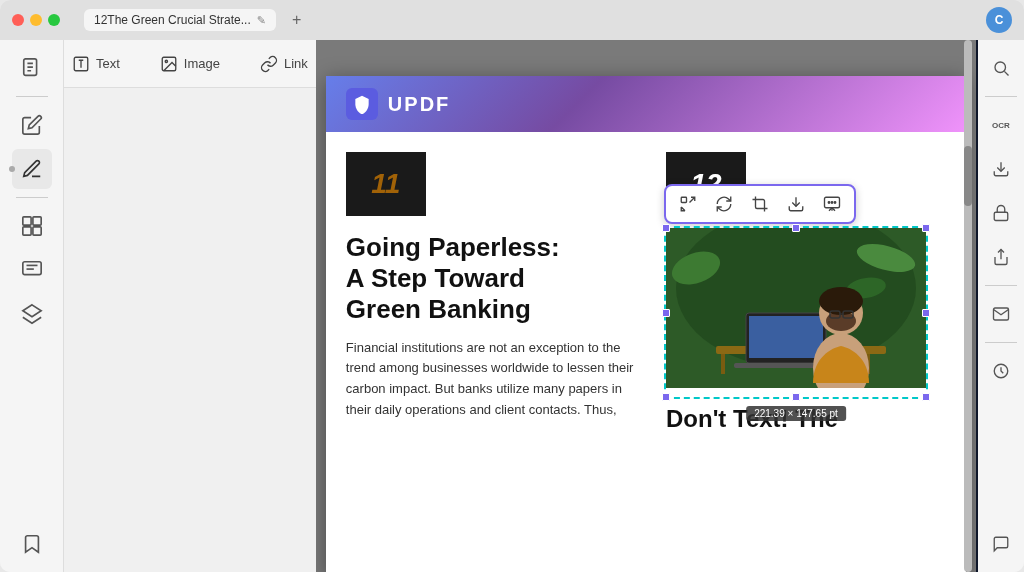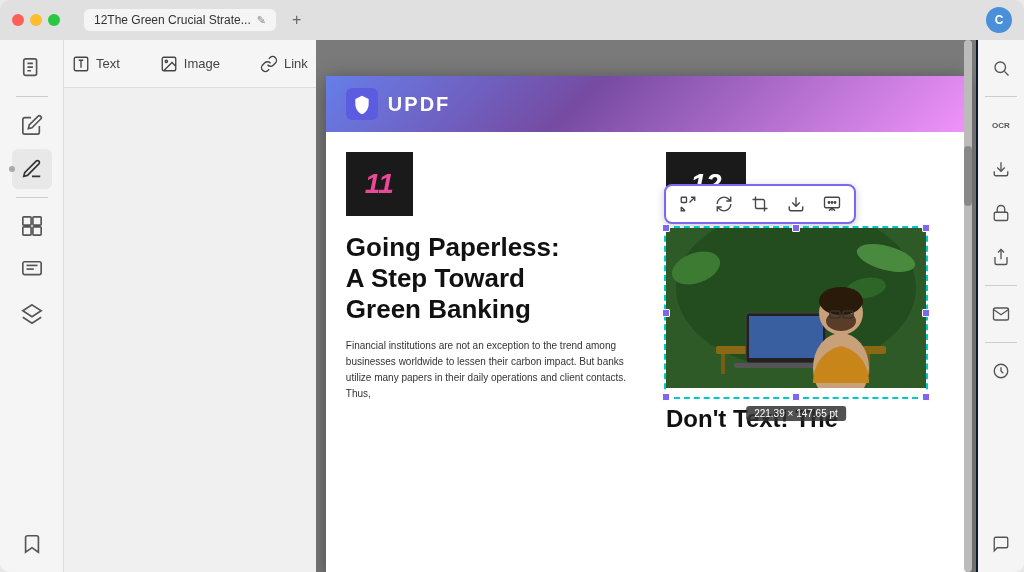--- a/index.html
+++ b/index.html
@@ -263,43 +263,43 @@
       flex: 1;
     }
 
     .pdf-right-col {
       width: 280px;
       flex-shrink: 0;
     }
 
     
     .chapter-number-box {
-      width: 67px;
+      width: 80px;
       height: 64px;
       background: #1a1a1a;
       display: flex;
       align-items: center;
       justify-content: center;
-      color: #ec4899;
+      color: #a16207;
       font-size: 28px;
       font-weight: 900;
       font-style: italic;
       margin-bottom: 16px;
     }
 
     .chapter-heading {
       font-size: 26px;
       font-weight: 900;
       color: #111;
       line-height: 1.2;
       margin-bottom: 12px;
     }
 
     .chapter-body {
-      font-size: 10px;
+      font-size: 13px;
       color: #333;
       line-height: 1.6;
     }
 
     
     .chapter-number-box-right {
       width: 80px;
       height: 64px;
       background: #1a1a1a;
       display: flex;

